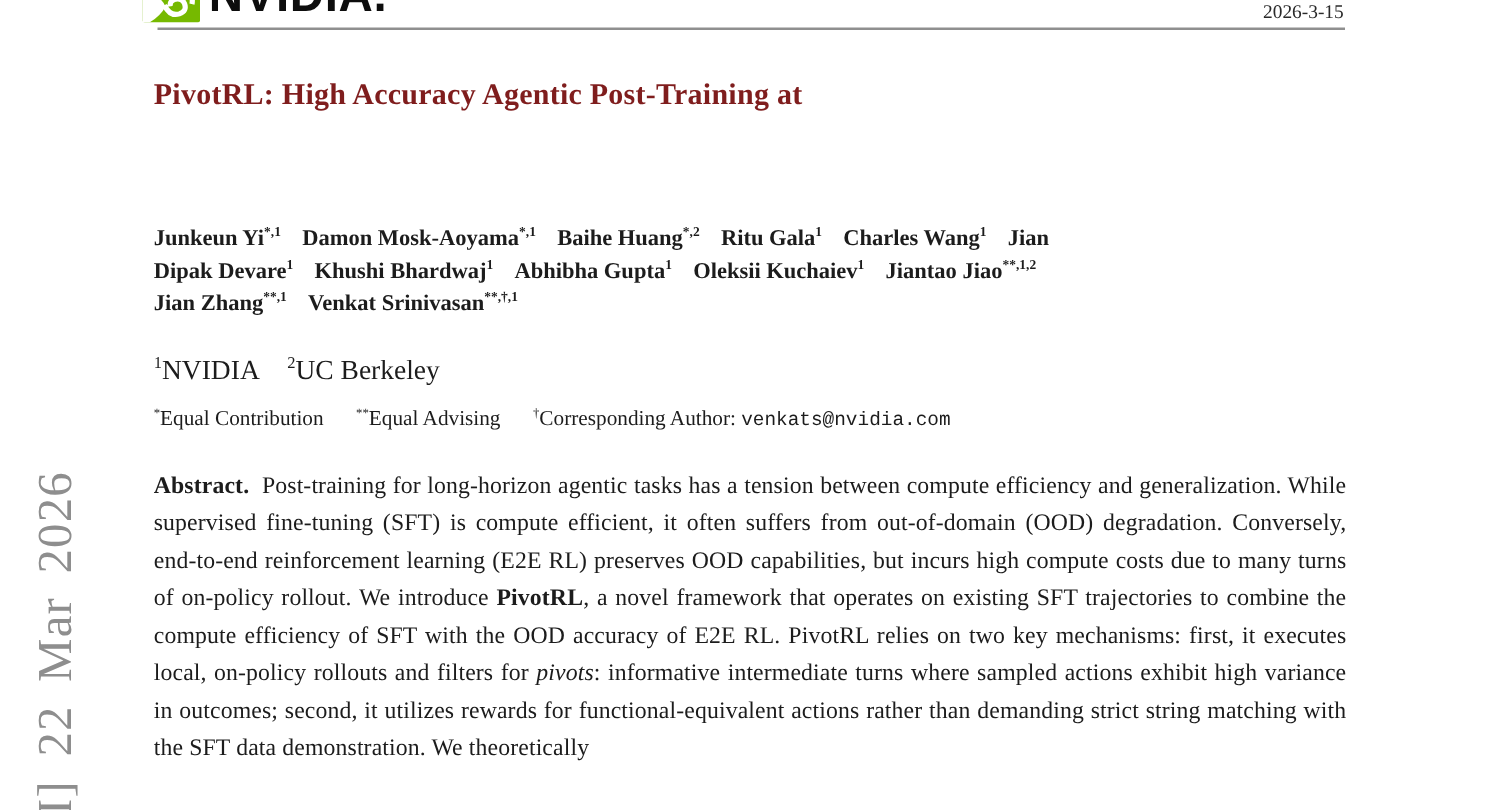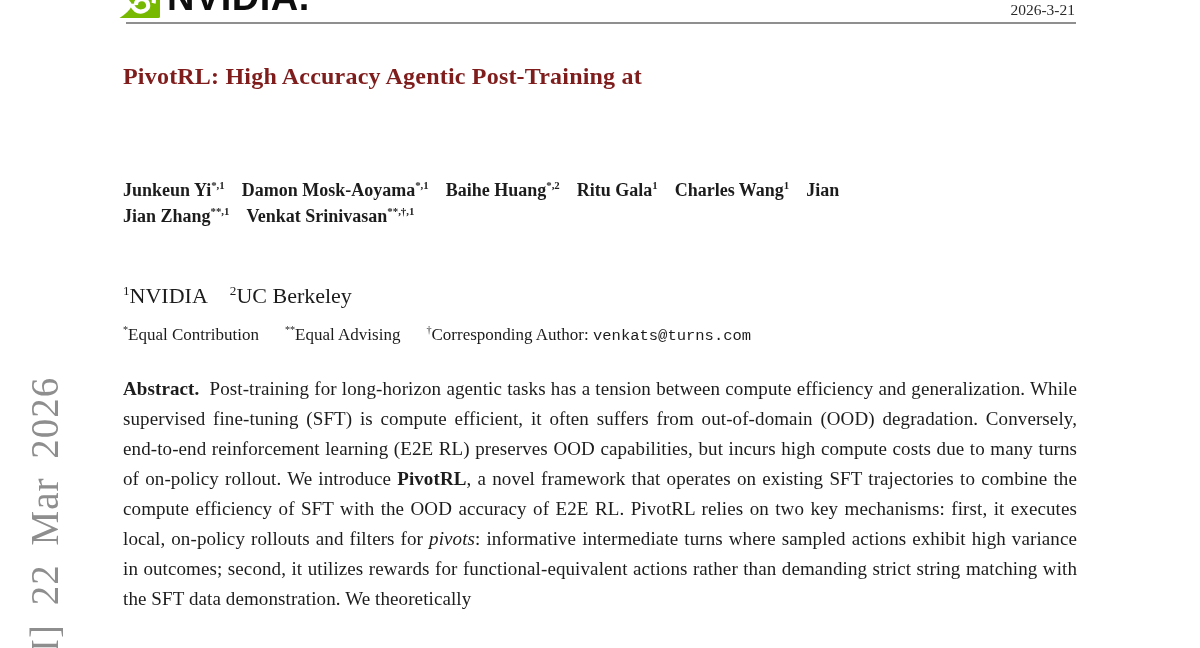--- a/index.html
+++ b/index.html
@@ -150,32 +150,33 @@
 <div class="logo">
   <svg class="logo-eye" viewBox="0 0 100 100" xmlns="http://www.w3.org/2000/svg">
     <rect width="100" height="100" rx="4" fill="#76b900"></rect>
     <path d="M0 100 L0 48 Q30 50 40 72 Q32 88 12 100 Z" fill="#ffffff"></path>
     <path d="M38 70 Q48 90 64 85 Q78 80 73 67 Q68 56 55 60 Q47 63 48 72" fill="none" stroke="#ffffff" stroke-width="9"></path>
     <path d="M14 48 Q40 30 68 40 Q90 49 86 68" fill="none" stroke="#ffffff" stroke-width="9"></path>
   </svg>
   <div class="logo-word">NVIDIA.</div>
 </div>
 <div class="header-rule"></div>
-<div class="date">2026-3-21</div>
+<div class="date">2026-3-15</div>
 
 <div class="content">
 
   <div class="title">
     <div>PivotRL: High Accuracy Agentic Post-Training at</div>
   </div>
 
   <div class="authors">
       <div><span class="author">Junkeun Yi<sup>*,1</sup></span><span class="author">Damon Mosk-Aoyama<sup>*,1</sup></span><span class="author">Baihe Huang<sup>*,2</sup></span><span class="author">Ritu Gala<sup>1</sup></span><span class="author">Charles Wang<sup>1</sup></span><span class="author">Jian</span></div>
+      <div><span class="author">Dipak Devare<sup>1</sup></span><span class="author">Khushi Bhardwaj<sup>1</sup></span><span class="author">Abhibha Gupta<sup>1</sup></span><span class="author">Oleksii Kuchaiev<sup>1</sup></span><span class="author">Jiantao Jiao<sup>**,1,2</sup></span></div>
       <div><span class="author">Jian Zhang<sup>**,1</sup></span><span class="author">Venkat Srinivasan<sup>**,†,1</sup></span></div>
     </div>
 
   <div class="affils"><span class="affil"><sup>1</sup>NVIDIA</span><span class="affil"><sup>2</sup>UC Berkeley</span></div>
 
-  <div class="footnotes"><span class="footnote"><sup>*</sup>Equal Contribution</span><span class="footnote"><sup>**</sup>Equal Advising</span><span class="footnote"><sup>†</sup>Corresponding Author: <span class="mono">venkats@turns.com</span></span></div>
+  <div class="footnotes"><span class="footnote"><sup>*</sup>Equal Contribution</span><span class="footnote"><sup>**</sup>Equal Advising</span><span class="footnote"><sup>†</sup>Corresponding Author: <span class="mono">venkats@nvidia.com</span></span></div>
 
   <div class="abstract"><span class="seg-b abs-lead">Abstract.</span><span class=""> Post-training for long-horizon agentic tasks has a tension between compute efficiency and generalization. While supervised fine-tuning (SFT) is compute efficient, it often suffers from out-of-domain (OOD) degradation. Conversely, end-to-end reinforcement learning (E2E RL) preserves OOD capabilities, but incurs high compute costs due to many turns of on-policy rollout. We introduce </span><span class="seg-b ">PivotRL</span><span class="">, a novel framework that operates on existing SFT trajectories to combine the compute efficiency of SFT with the OOD accuracy of E2E RL. PivotRL relies on two key mechanisms: first, it executes local, on-policy rollouts and filters for </span><span class="seg-i ">pivots</span><span class="">: informative intermediate turns where sampled actions exhibit high variance in outcomes; second, it utilizes rewards for functional-equivalent actions rather than demanding strict string matching with the SFT data demonstration. We theoretically</span></div>
 
 </div>
 
 </body></html>

